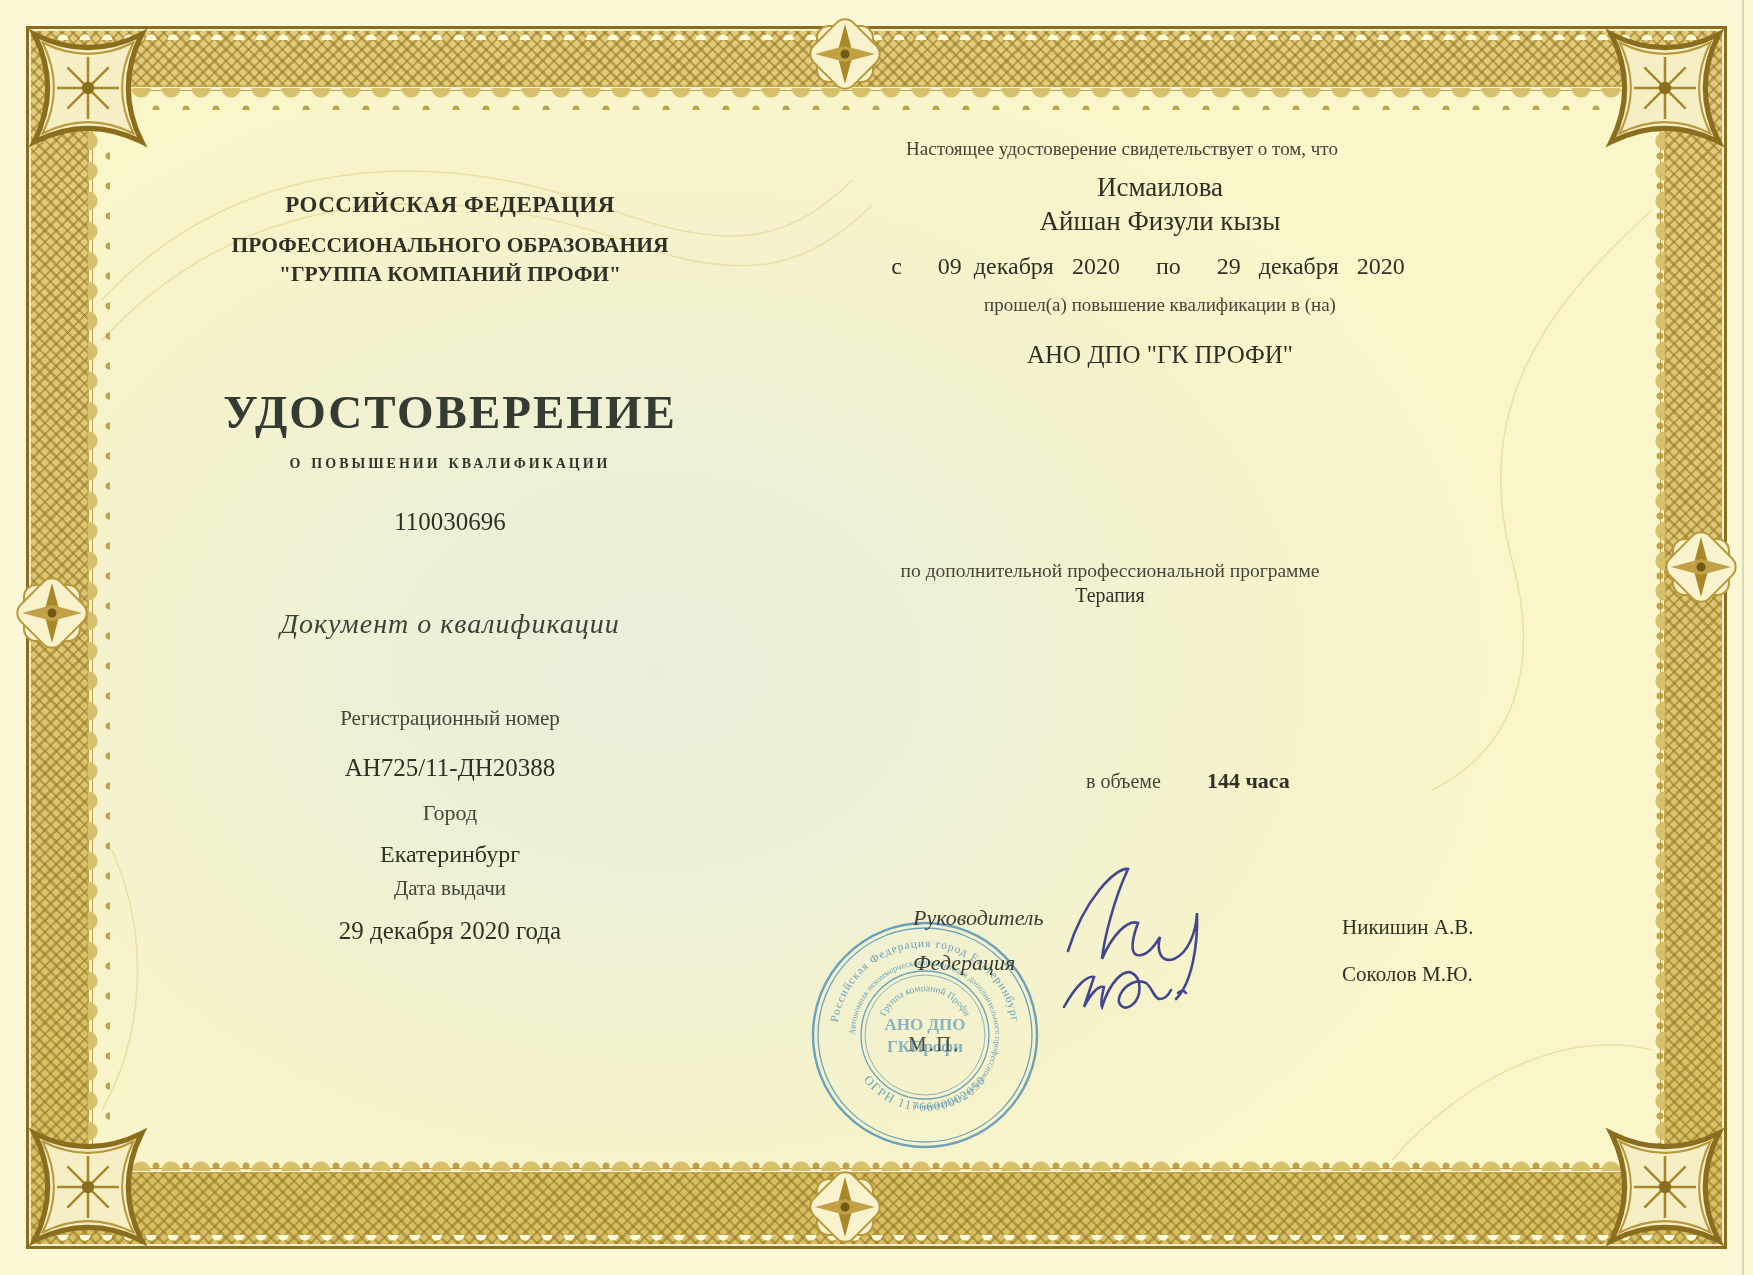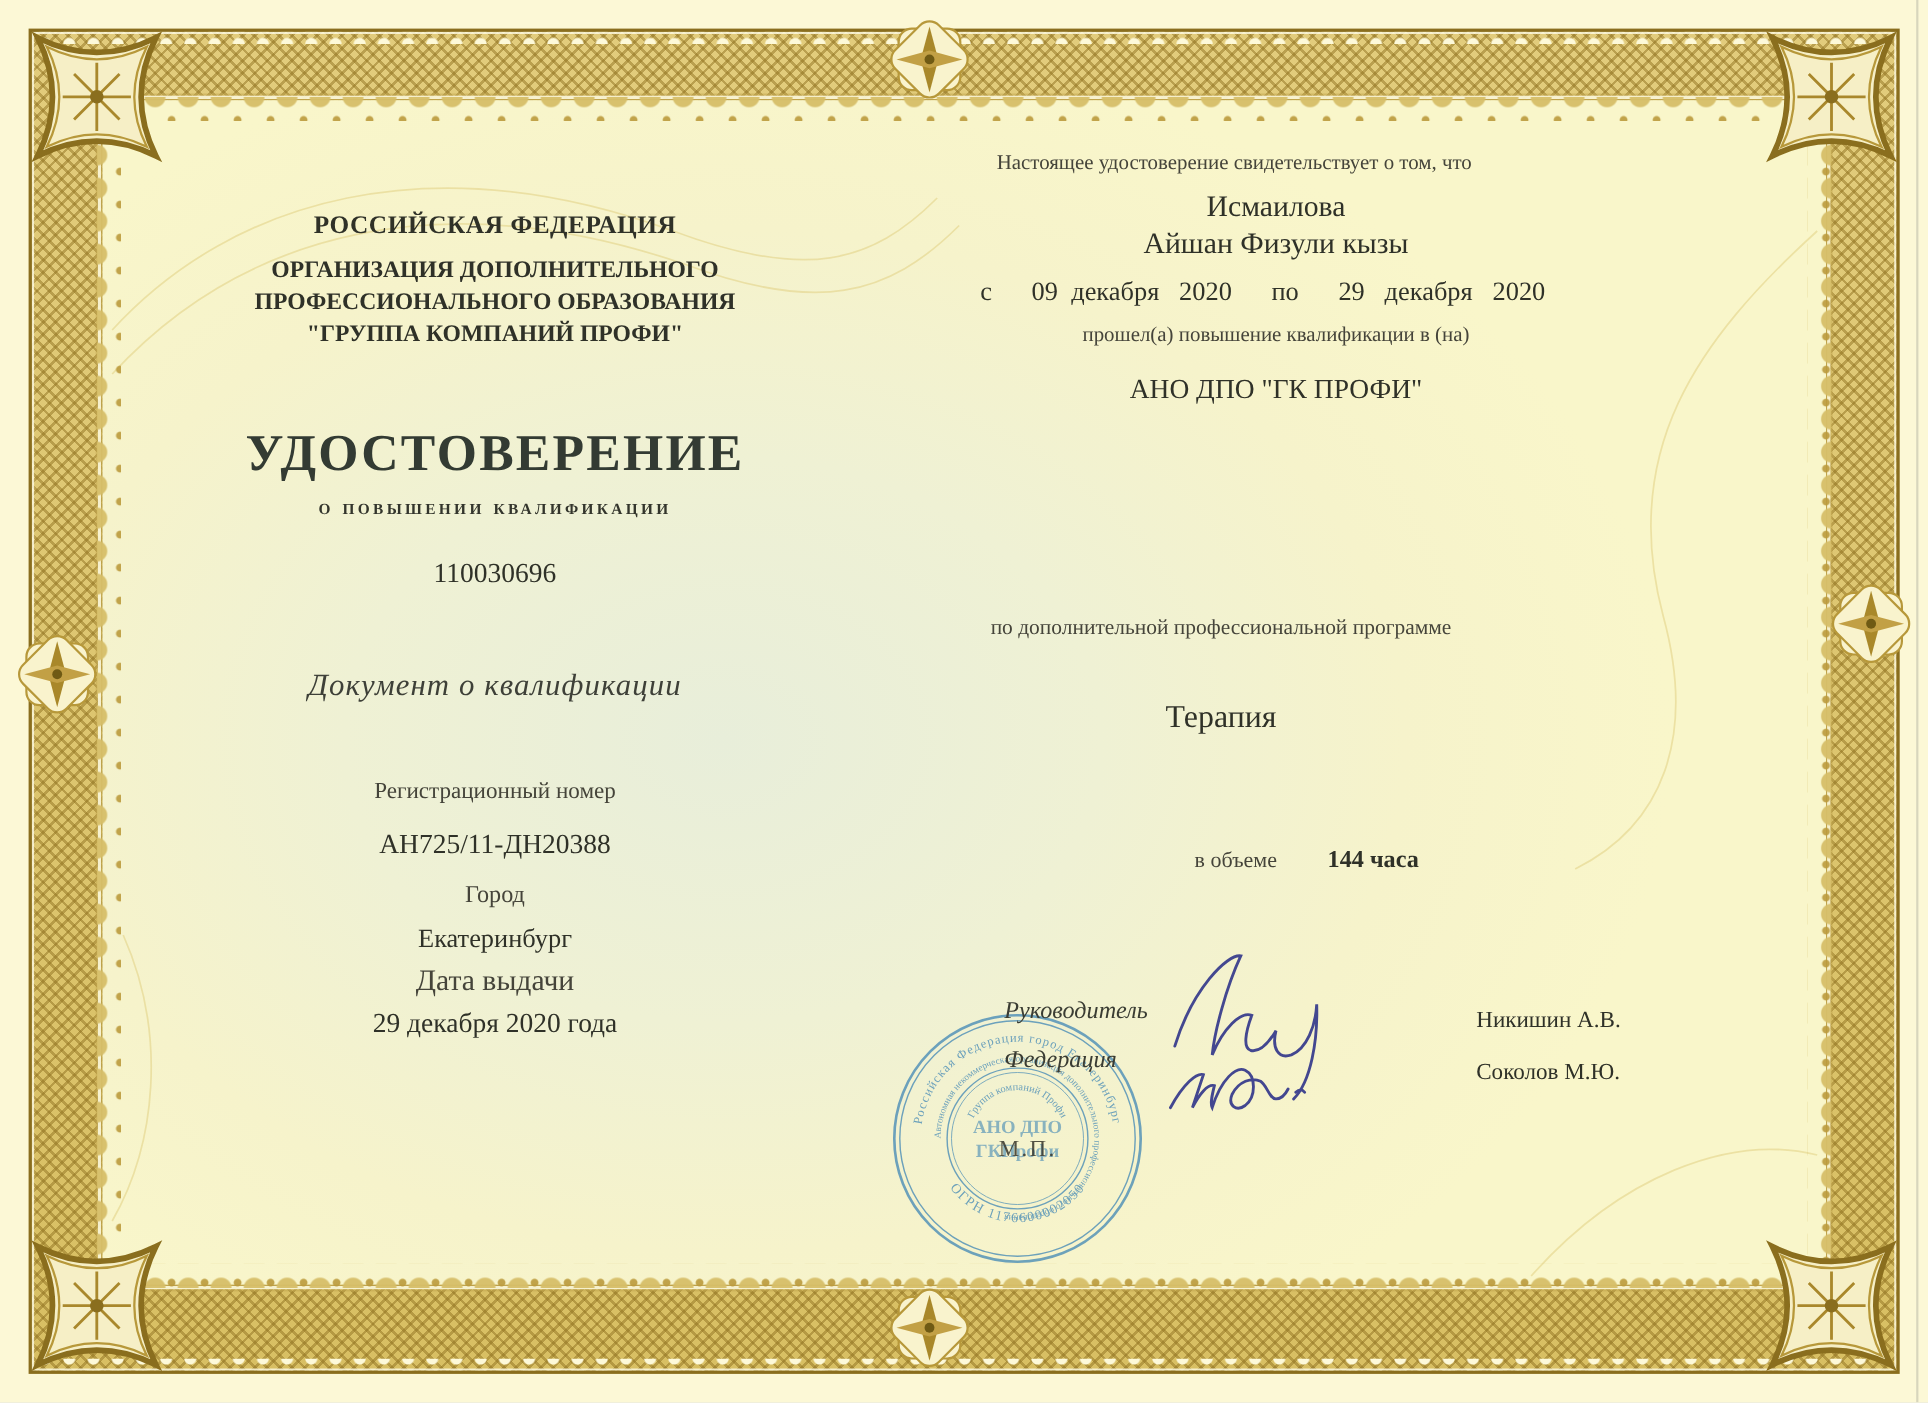--- a/index.html
+++ b/index.html
@@ -64,30 +64,30 @@
   .country{ top:192px; font-size:23px; font-weight:700; letter-spacing:.5px;}
   .org{ top:231px; font-size:21.5px; font-weight:600; line-height:29px;}
   .doc-title{ top:385px; font-size:47px; font-weight:700; letter-spacing:2px; color:#333b33;}
   .doc-subtitle{ top:450px; font-size:20px; font-weight:600; letter-spacing:3px; font-variant-caps:small-caps; color:#33352c;}
   .blank-number{ top:508px; font-size:25px;}
   .doc-kind{ top:608px; font-size:28px; font-style:italic; color:#3e4038; letter-spacing:1px;}
   .reg-label{ top:706px; font-size:21px; color:#45443a;}
   .reg-number{ top:754px; font-size:25px;}
   .city-label{ top:800px; font-size:22px; color:#45443a;}
   .city-value{ top:841px; font-size:24px;}
-  .date-label{ top:876px; font-size:27px; color:#45443a;}
+  .date-label{ top:876px; font-size:21px; color:#45443a;}
   .date-value{ top:917px; font-size:25px;}
   .intro{ top:138px; font-size:19px; color:#45443a; position:absolute; left:-38px; width:100%;}
   .surname{ top:172px; font-size:27px;}
   .holder-name{ top:206px; font-size:27px;}
   .period{ top:253px; font-size:24px; white-space:pre; left:-12px;}
   .passed{ top:294px; font-size:19px; color:#45443a;}
   .institution{ top:341px; font-size:25px;}
   .program-label{ top:560px; font-size:19.5px; color:#45443a; position:absolute; left:-50px; width:100%;}
-  .program-value{ top:636px; font-size:29px; position:absolute; left:-50px; width:100%;}
+  .program-value{ top:584px; font-size:20px; position:absolute; left:-50px; width:100%;}
   .volume-row{ position:absolute; left:1086px; top:768px; z-index:5; display:flex; gap:46px; align-items:baseline;}
   .volume-label{ font-size:20px; color:#45443a;}
   .volume-value{ font-size:22px; font-weight:600;}
   .sig-label{ position:absolute; left:913px; z-index:7; font-size:22px; font-style:italic; color:#3a3c33;}
   .head-label{ top:905px;text-align:center;} .secretary-label{ top:950px;}
   .sig-name{ position:absolute; left:1342px; z-index:5; font-size:21px;}
   .head-name{ top:915px;} .secretary-name{ top:962px;font-family:Liberation Serif, serif;}
   .signatures{ position:absolute; left:1030px; top:855px; z-index:7;}
   .stamp{ position:absolute; left:805px; top:915px; z-index:6; opacity:.88;}
   .mp-mark{ position:absolute; left:908px; top:1032px; z-index:8; font-size:21px; color:rgba(60,58,48,.88); letter-spacing:2px;}
@@ -160,21 +160,20 @@
       <path d="M1300,1070 C1380,980 1480,940 1560,960"></path>
       <path d="M20,760 C60,850 50,950 10,1020"></path>
     </g>
   </svg>
 
   <div class="scan-edge"></div>
 
   <div class="col-left">
     <div class="line country">РОССИЙСКАЯ ФЕДЕРАЦИЯ</div>
     <div class="line org">
-      <div>ОРГАНИЗАЦИЯ ДОПОЛНИТЕЛЬНОГО</div>
       <div>ПРОФЕССИОНАЛЬНОГО ОБРАЗОВАНИЯ</div>
       <div>"ГРУППА КОМПАНИЙ ПРОФИ"</div>
     </div>
     <div class="line doc-title">УДОСТОВЕРЕНИЕ</div>
     <div class="line doc-subtitle">о повышении квалификации</div>
     <div class="line blank-number">110030696</div>
     <div class="line doc-kind">Документ о квалификации</div>
     <div class="line reg-label">Регистрационный номер</div>
     <div class="line reg-number">АН725/11-ДН20388</div>
     <div class="line city-label">Город</div>

